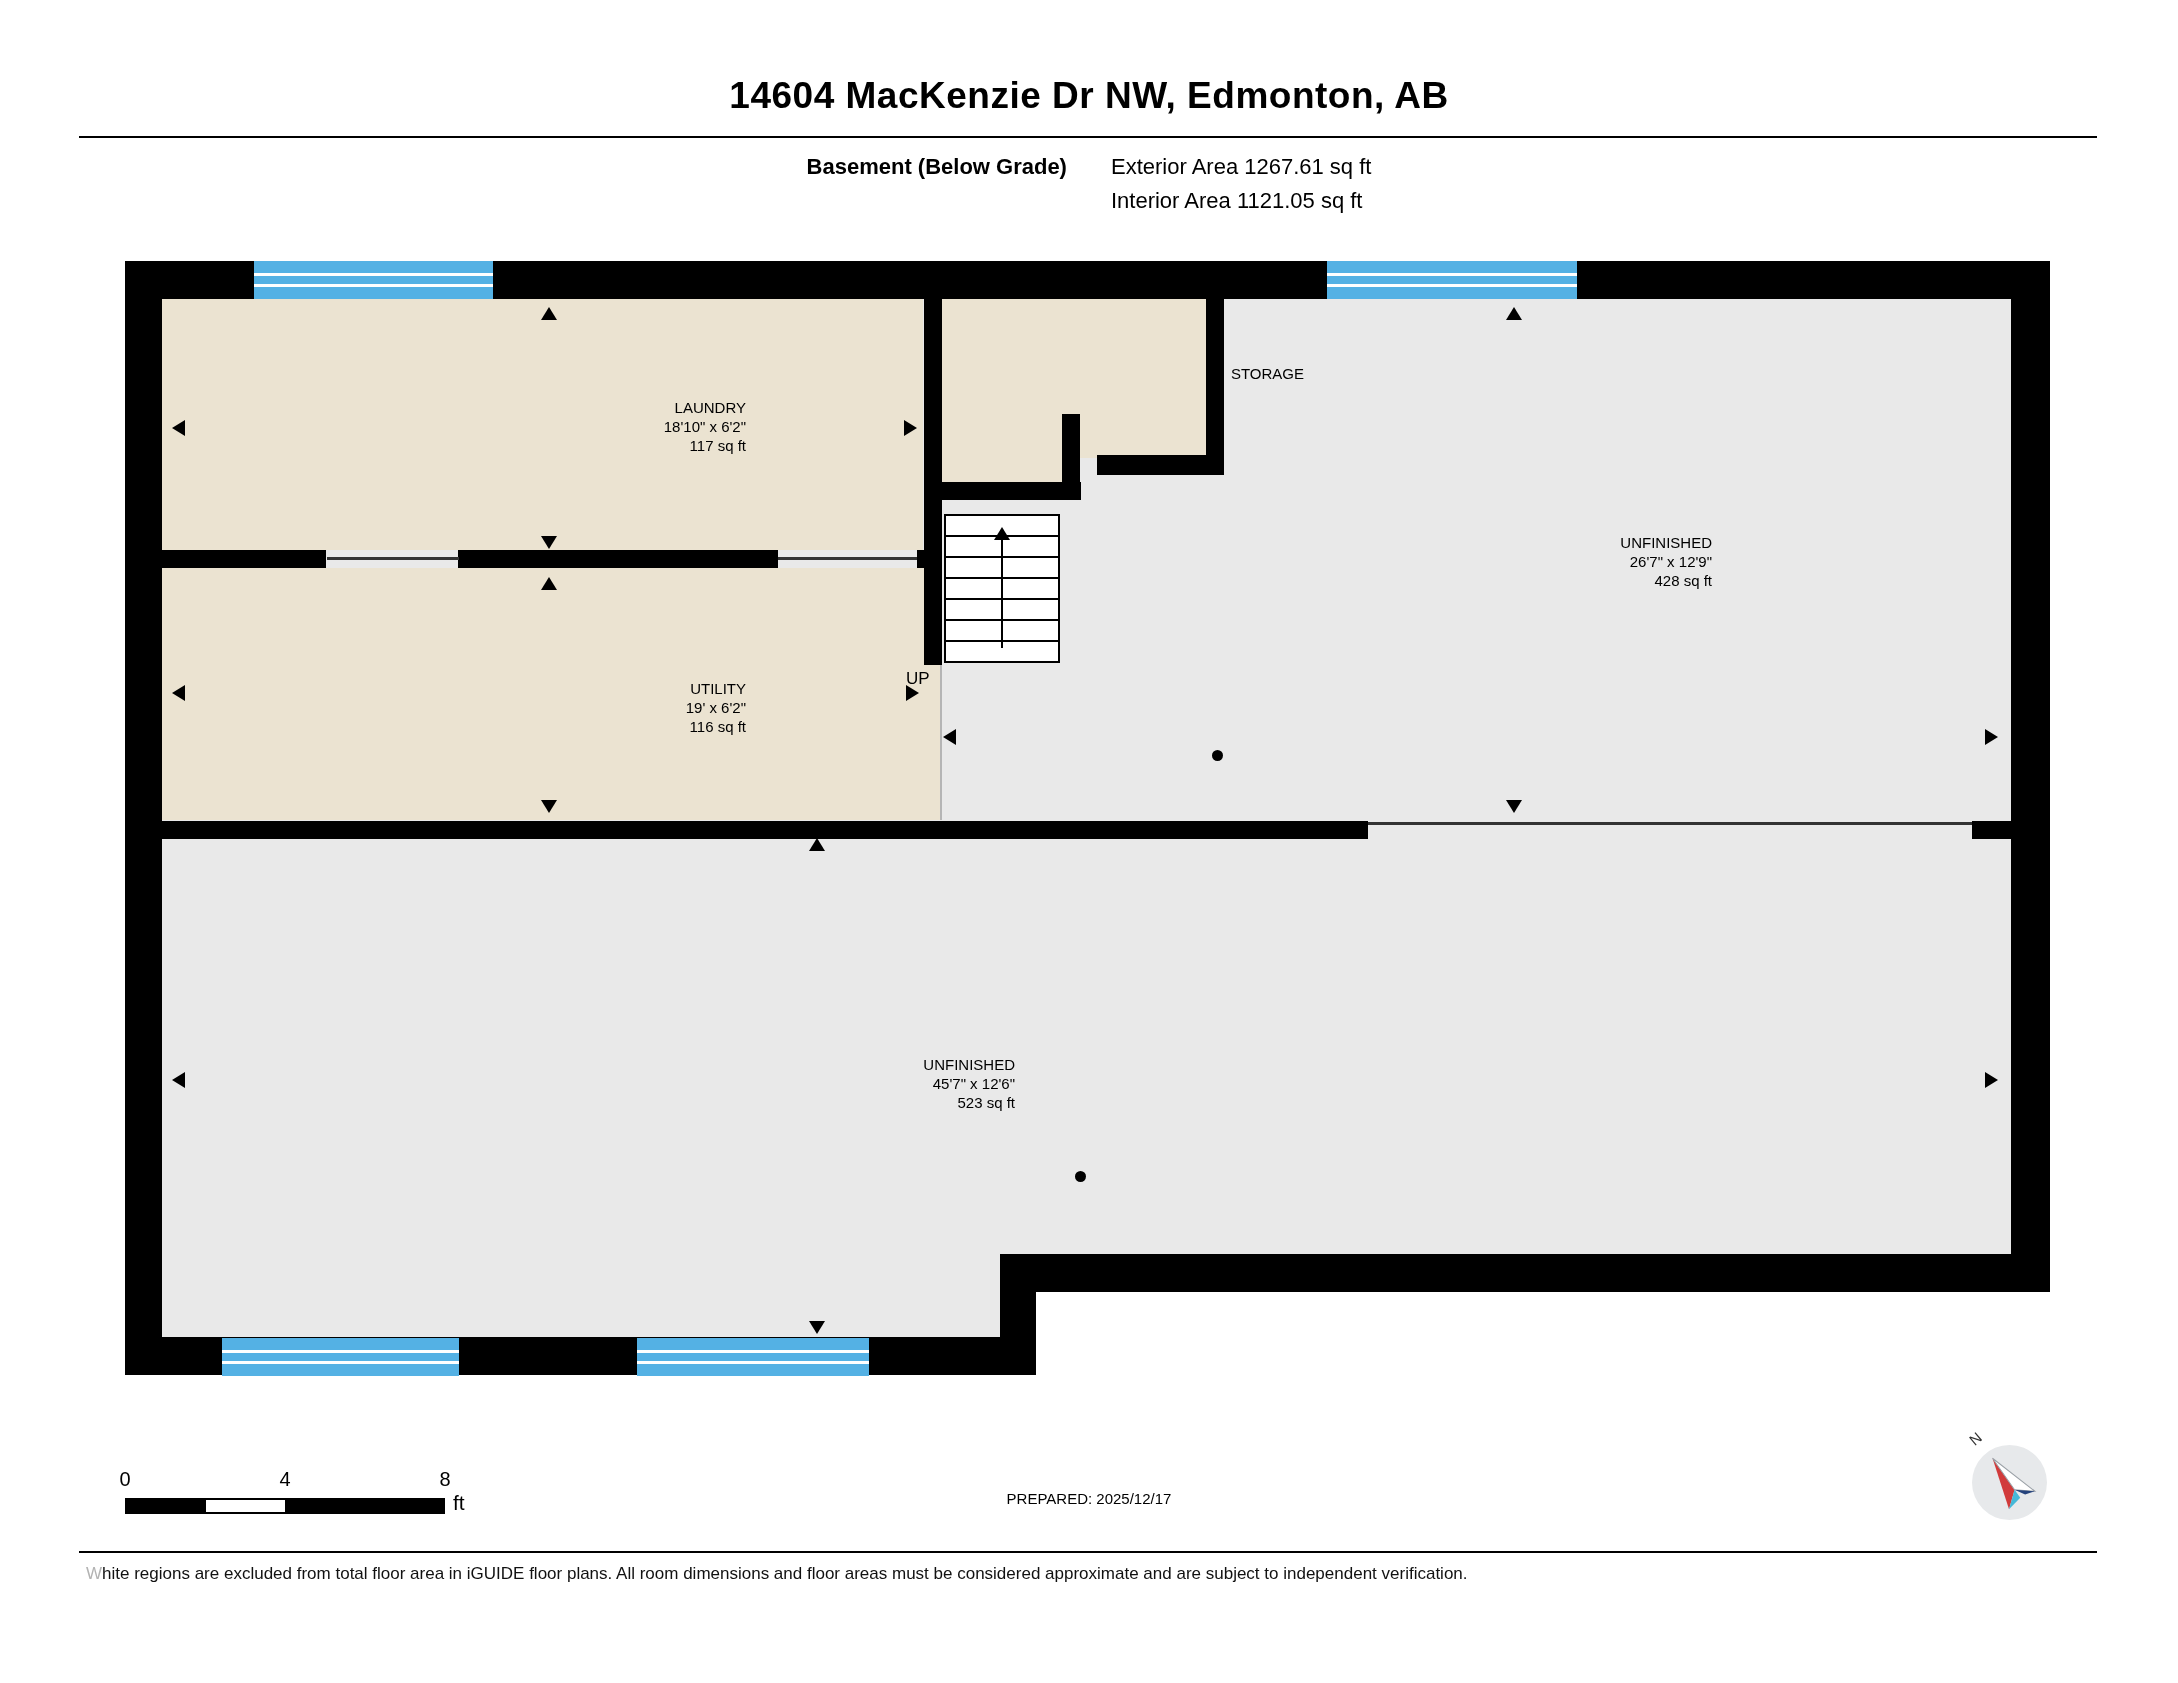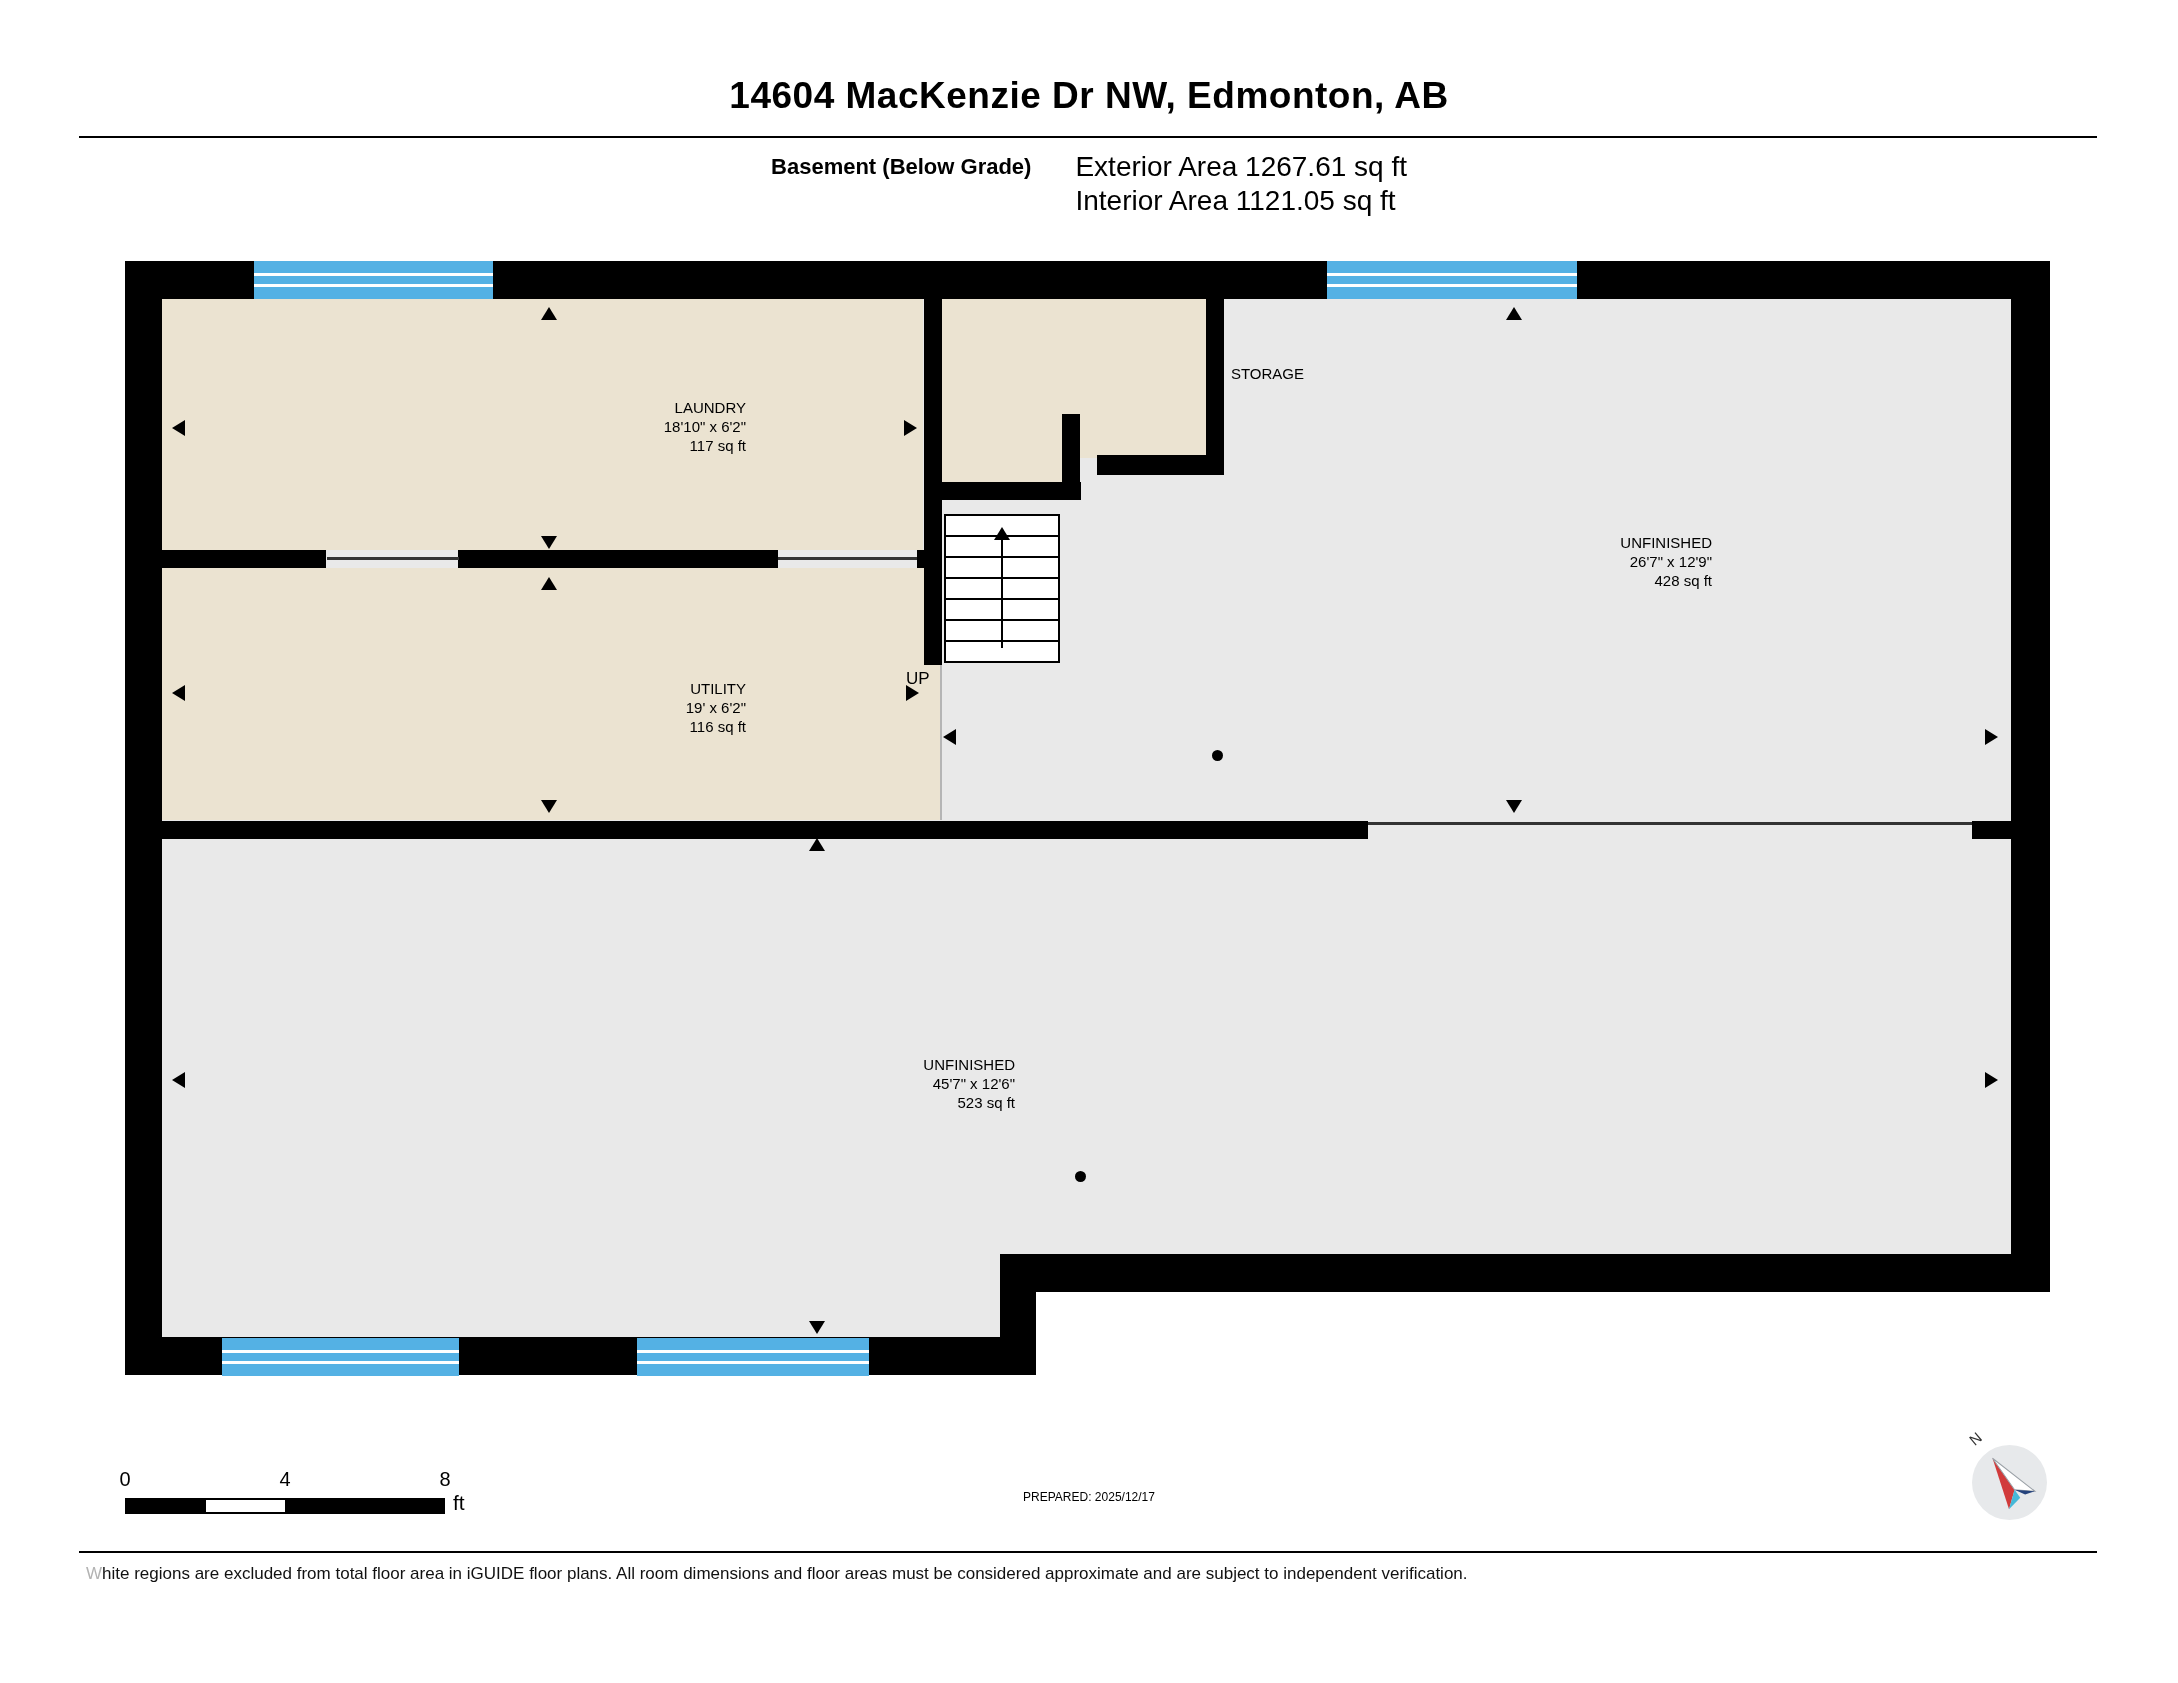--- a/index.html
+++ b/index.html
@@ -15,21 +15,21 @@
   .title{
     position:absolute;left:0;top:75px;width:2178px;text-align:center;
     font-size:37px;font-weight:bold;letter-spacing:0.5px;
   }
   .rule{position:absolute;left:79px;width:2018px;height:2px;background:#000;}
   .floor-info{
     position:absolute;left:0;top:150px;width:2178px;display:flex;
     justify-content:center;align-items:flex-start;gap:44px;
   }
   .floor-label{font-size:22px;font-weight:bold;line-height:34px;}
-  .areas{font-size:28px;line-height:34px;text-align:left;}
+  .areas{font-size:22px;line-height:34px;text-align:left;}
   .room-label{position:absolute;width:396px;text-align:right;font-size:15px;line-height:19px;}
   .window{
     position:absolute;height:38px;
     background-image:linear-gradient(to bottom,#54b1e4 0 12px,#ffffff 12px 15px,#54b1e4 15px 23px,#ffffff 23px 26px,#54b1e4 26px 38px);
   }
   .stairs{
     position:absolute;left:944px;top:514px;width:116px;height:149px;
     background-color:#ffffff;
     background-image:repeating-linear-gradient(to bottom,#ffffff 0 19px,#000000 19px 21px);
     border:2px solid #000;box-sizing:border-box;
@@ -42,21 +42,21 @@
   .arr-right{border-top:8px solid transparent;border-bottom:8px solid transparent;border-left:13px solid #000;}
   .dot{position:absolute;width:11px;height:11px;border-radius:50%;background:#000;}
   .up-label{position:absolute;left:906px;top:669px;font-size:17px;}
   .scale-num{position:absolute;width:40px;text-align:center;font-size:20px;}
   .scale-bar{
     position:absolute;left:125px;top:1498px;width:320px;height:16px;
     border:2px solid #000;box-sizing:border-box;display:flex;
   }
   .scale-seg{height:100%;}
   .ft-label{position:absolute;left:453px;top:1491px;font-size:21px;}
-  .prepared{position:absolute;left:0;top:1490px;width:2178px;text-align:center;font-size:12px;}
+  .prepared{position:absolute;left:0;top:1490px;width:2178px;text-align:center;font-size:15px;}
   .compass-circle{
     position:absolute;left:1972px;top:1445px;width:75px;height:75px;border-radius:50%;
     background:#e7e9eb;
   }
   .compass-n{
     position:absolute;left:1970px;top:1430px;font-size:15px;color:#333;
     transform:rotate(-40deg);
   }
   .disclaimer{
     position:absolute;left:86px;top:1564px;font-size:17px;color:#111;white-space:nowrap;

